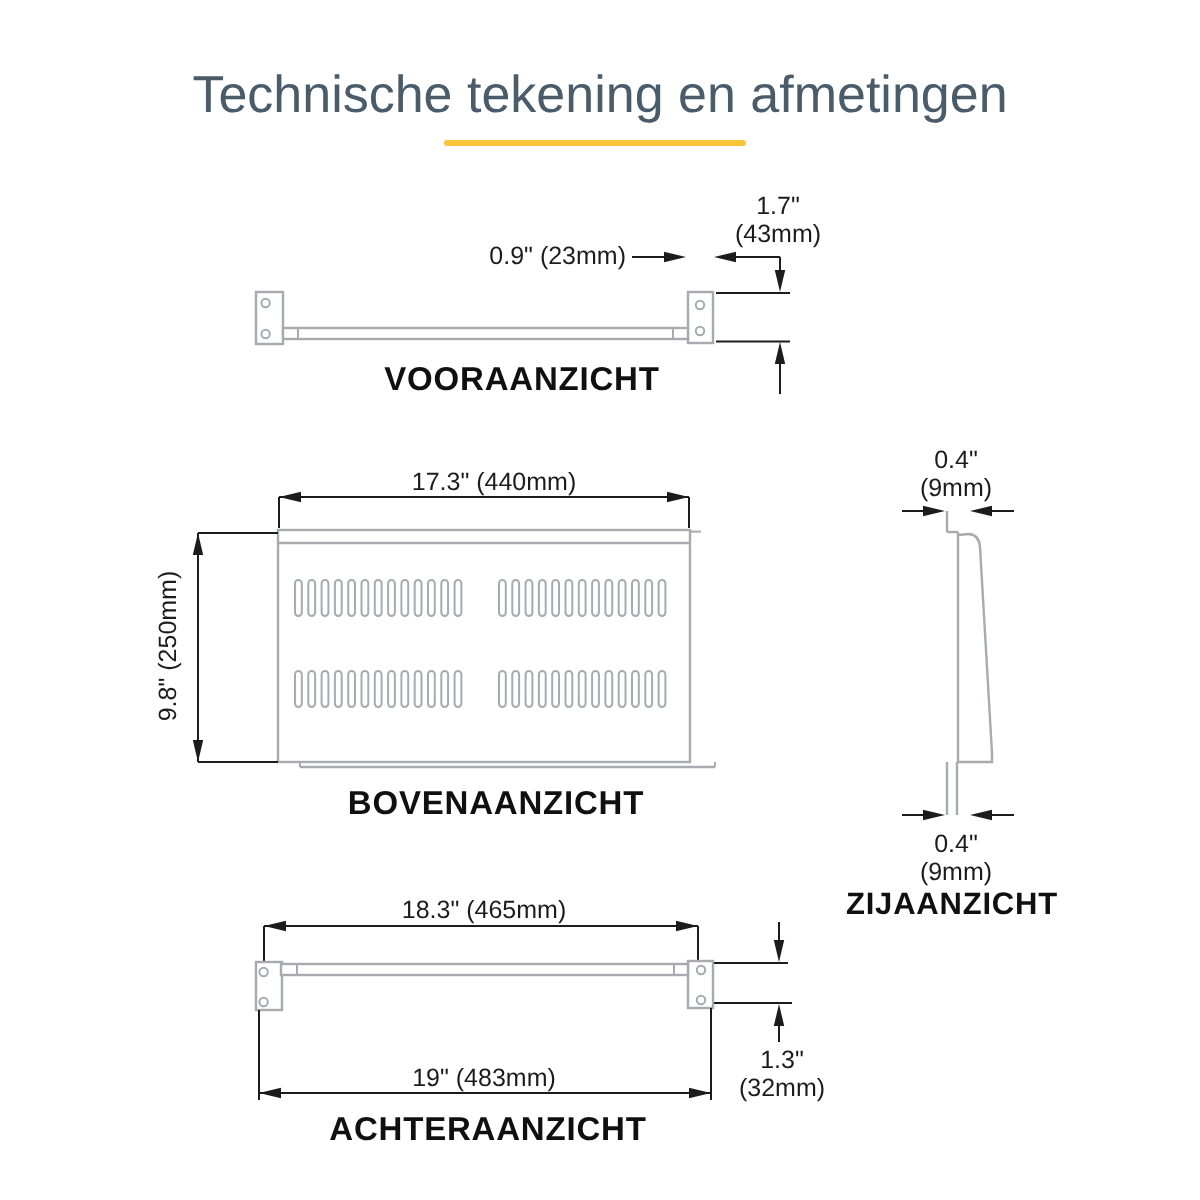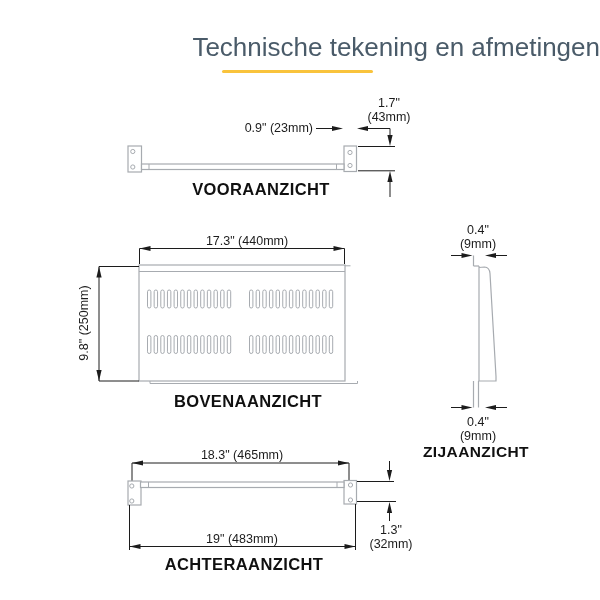--- a/index.html
+++ b/index.html
@@ -1,18 +1,18 @@
 <!DOCTYPE html>
 <html><head>
 <meta charset="utf-8">
 <style>
   html,body{margin:0;padding:0;background:#ffffff;}
   body{width:600px;height:600px;position:relative;overflow:hidden;
        font-family:"Liberation Sans",sans-serif;}
-  .page-title{position:absolute;top:33px;left:0;width:600px;text-align:right;
+  .page-title{position:absolute;top:33px;left:0;width:600px;text-align:center;
       font-size:26px;line-height:28px;font-weight:400;color:#4a5b69;letter-spacing:0px;}
   .title-underline{position:absolute;top:70px;left:222px;width:151px;height:3px;
       border-radius:2px;}
   svg{position:absolute;top:0;left:0;}
   .shape{stroke:#a7abb0;fill:none;stroke-width:1.2;}
   .shapef{stroke:#a7abb0;fill:#ffffff;stroke-width:1.2;}
   .thin{stroke-width:1;}
   .dim{stroke:#1c1c1c;stroke-width:1;fill:none;}
   .arr{fill:#1c1c1c;stroke:none;}
   text.dimtxt{font-size:12.5px;fill:#1c1c1c;}

